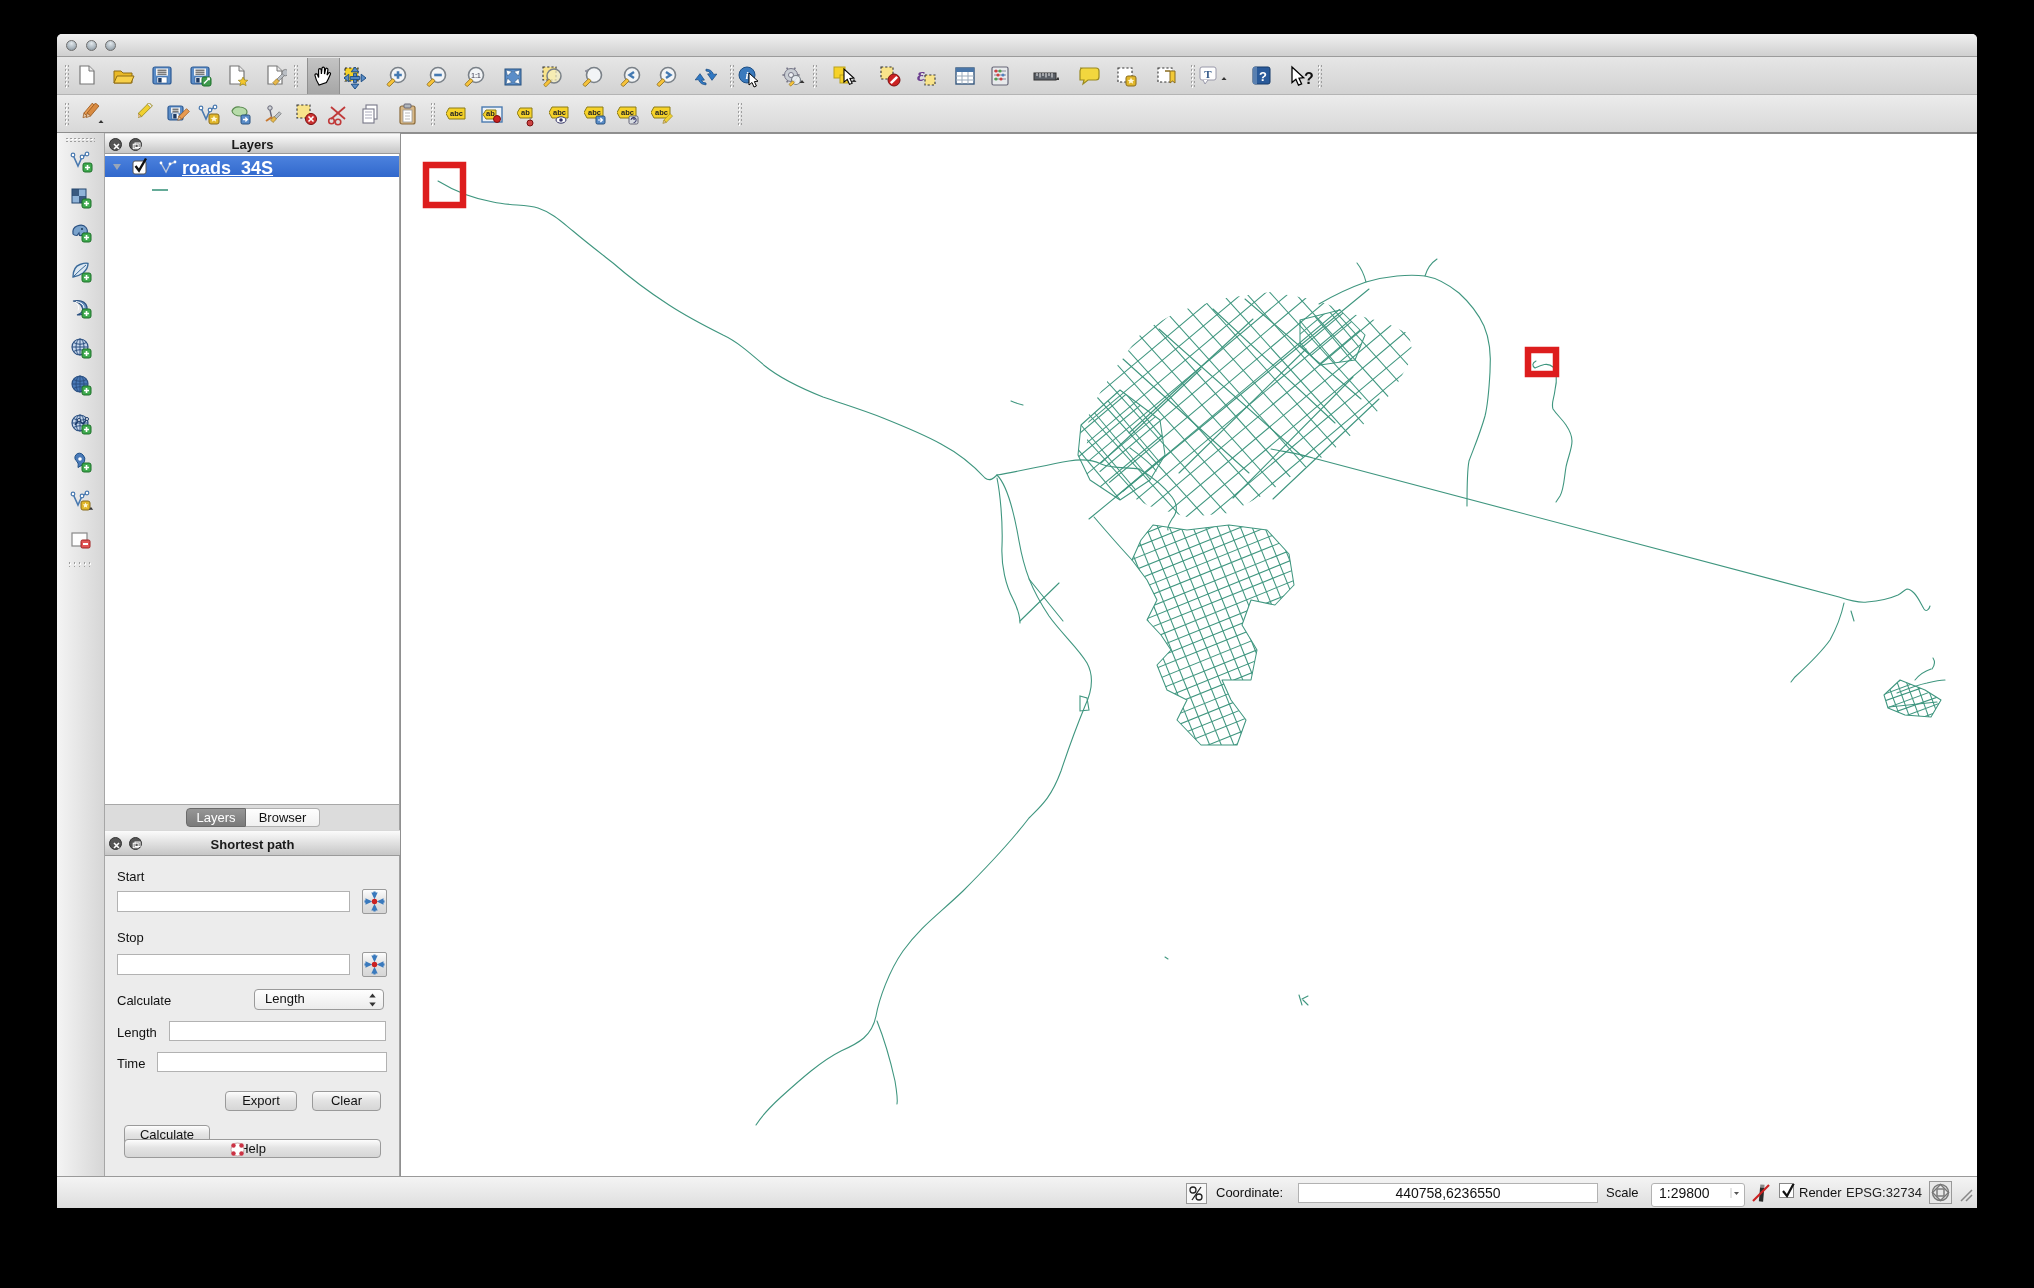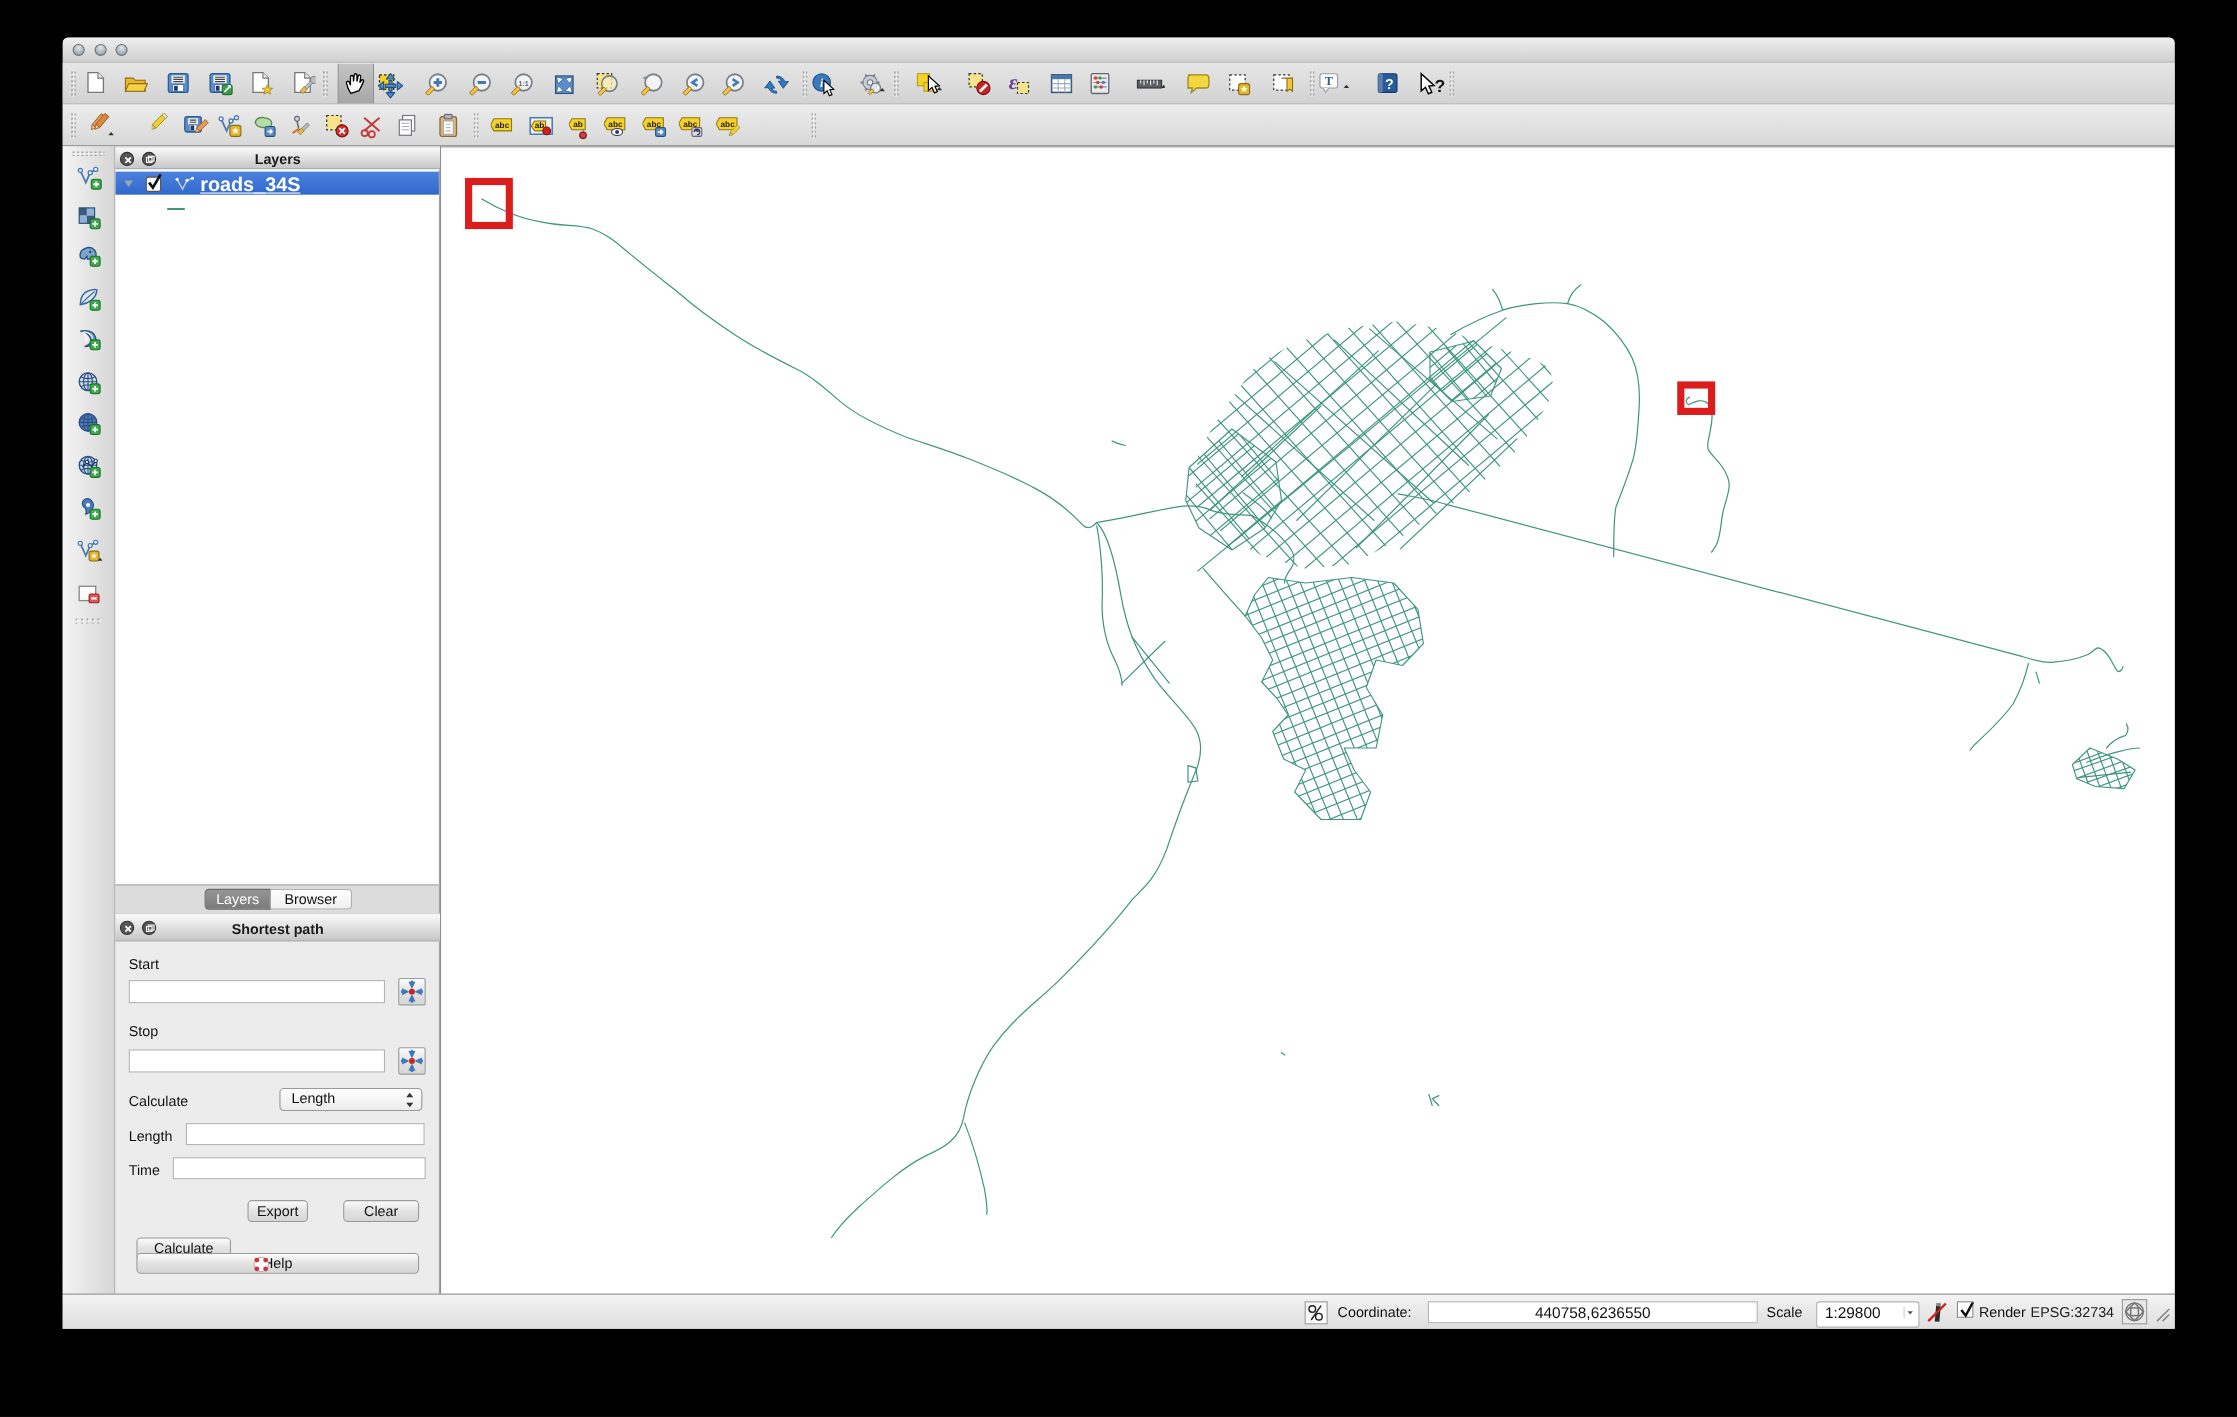--- a/index.html
+++ b/index.html
@@ -509,21 +509,21 @@
       <svg width="9" height="14" viewBox="0 0 9 14" style="position:absolute;right:6px;top:3px">
           <path d="M4.5,0.5 l3.2,4 h-6.4 z" fill="#333"></path>
           <path d="M4.5,13.5 l3.2,-4 h-6.4 z" fill="#333"></path>
         </svg>
     </div>
     <div class="lbl" style="left:12px;top:892px">Length</div>
     <div class="inp" style="left:64px;top:888px;width:217px;height:20px"></div>
     <div class="lbl" style="left:12px;top:923px">Time</div>
     <div class="inp" style="left:52px;top:919px;width:230px;height:20px"></div>
     <div class="btn" style="left:19px;top:992px;width:86px">Calculate</div>
-    <div class="btn" style="left:120px;top:958px;width:55px">Export</div>
+    <div class="btn" style="left:120px;top:958px;width:72px">Export</div>
     <div class="btn" style="left:207px;top:958px;width:69px">Clear</div>
     <div class="btn" style="left:19px;top:1006px;width:257px;height:19px"><svg width="15" height="15" viewBox="0 0 15 15" style="position:absolute;left:105px;top:2px">
           <circle cx="7.5" cy="7.5" r="6.5" fill="#fff" stroke="#caa"></circle>
           <g fill="#cc3344">
             <circle cx="3.5" cy="3.5" r="2.2"></circle>
             <circle cx="11.5" cy="3.5" r="2.2"></circle>
             <circle cx="3.5" cy="11.5" r="2.2"></circle>
             <circle cx="11.5" cy="11.5" r="2.2"></circle>
           </g>
           <circle cx="7.5" cy="7.5" r="2.6" fill="#fff"></circle>

